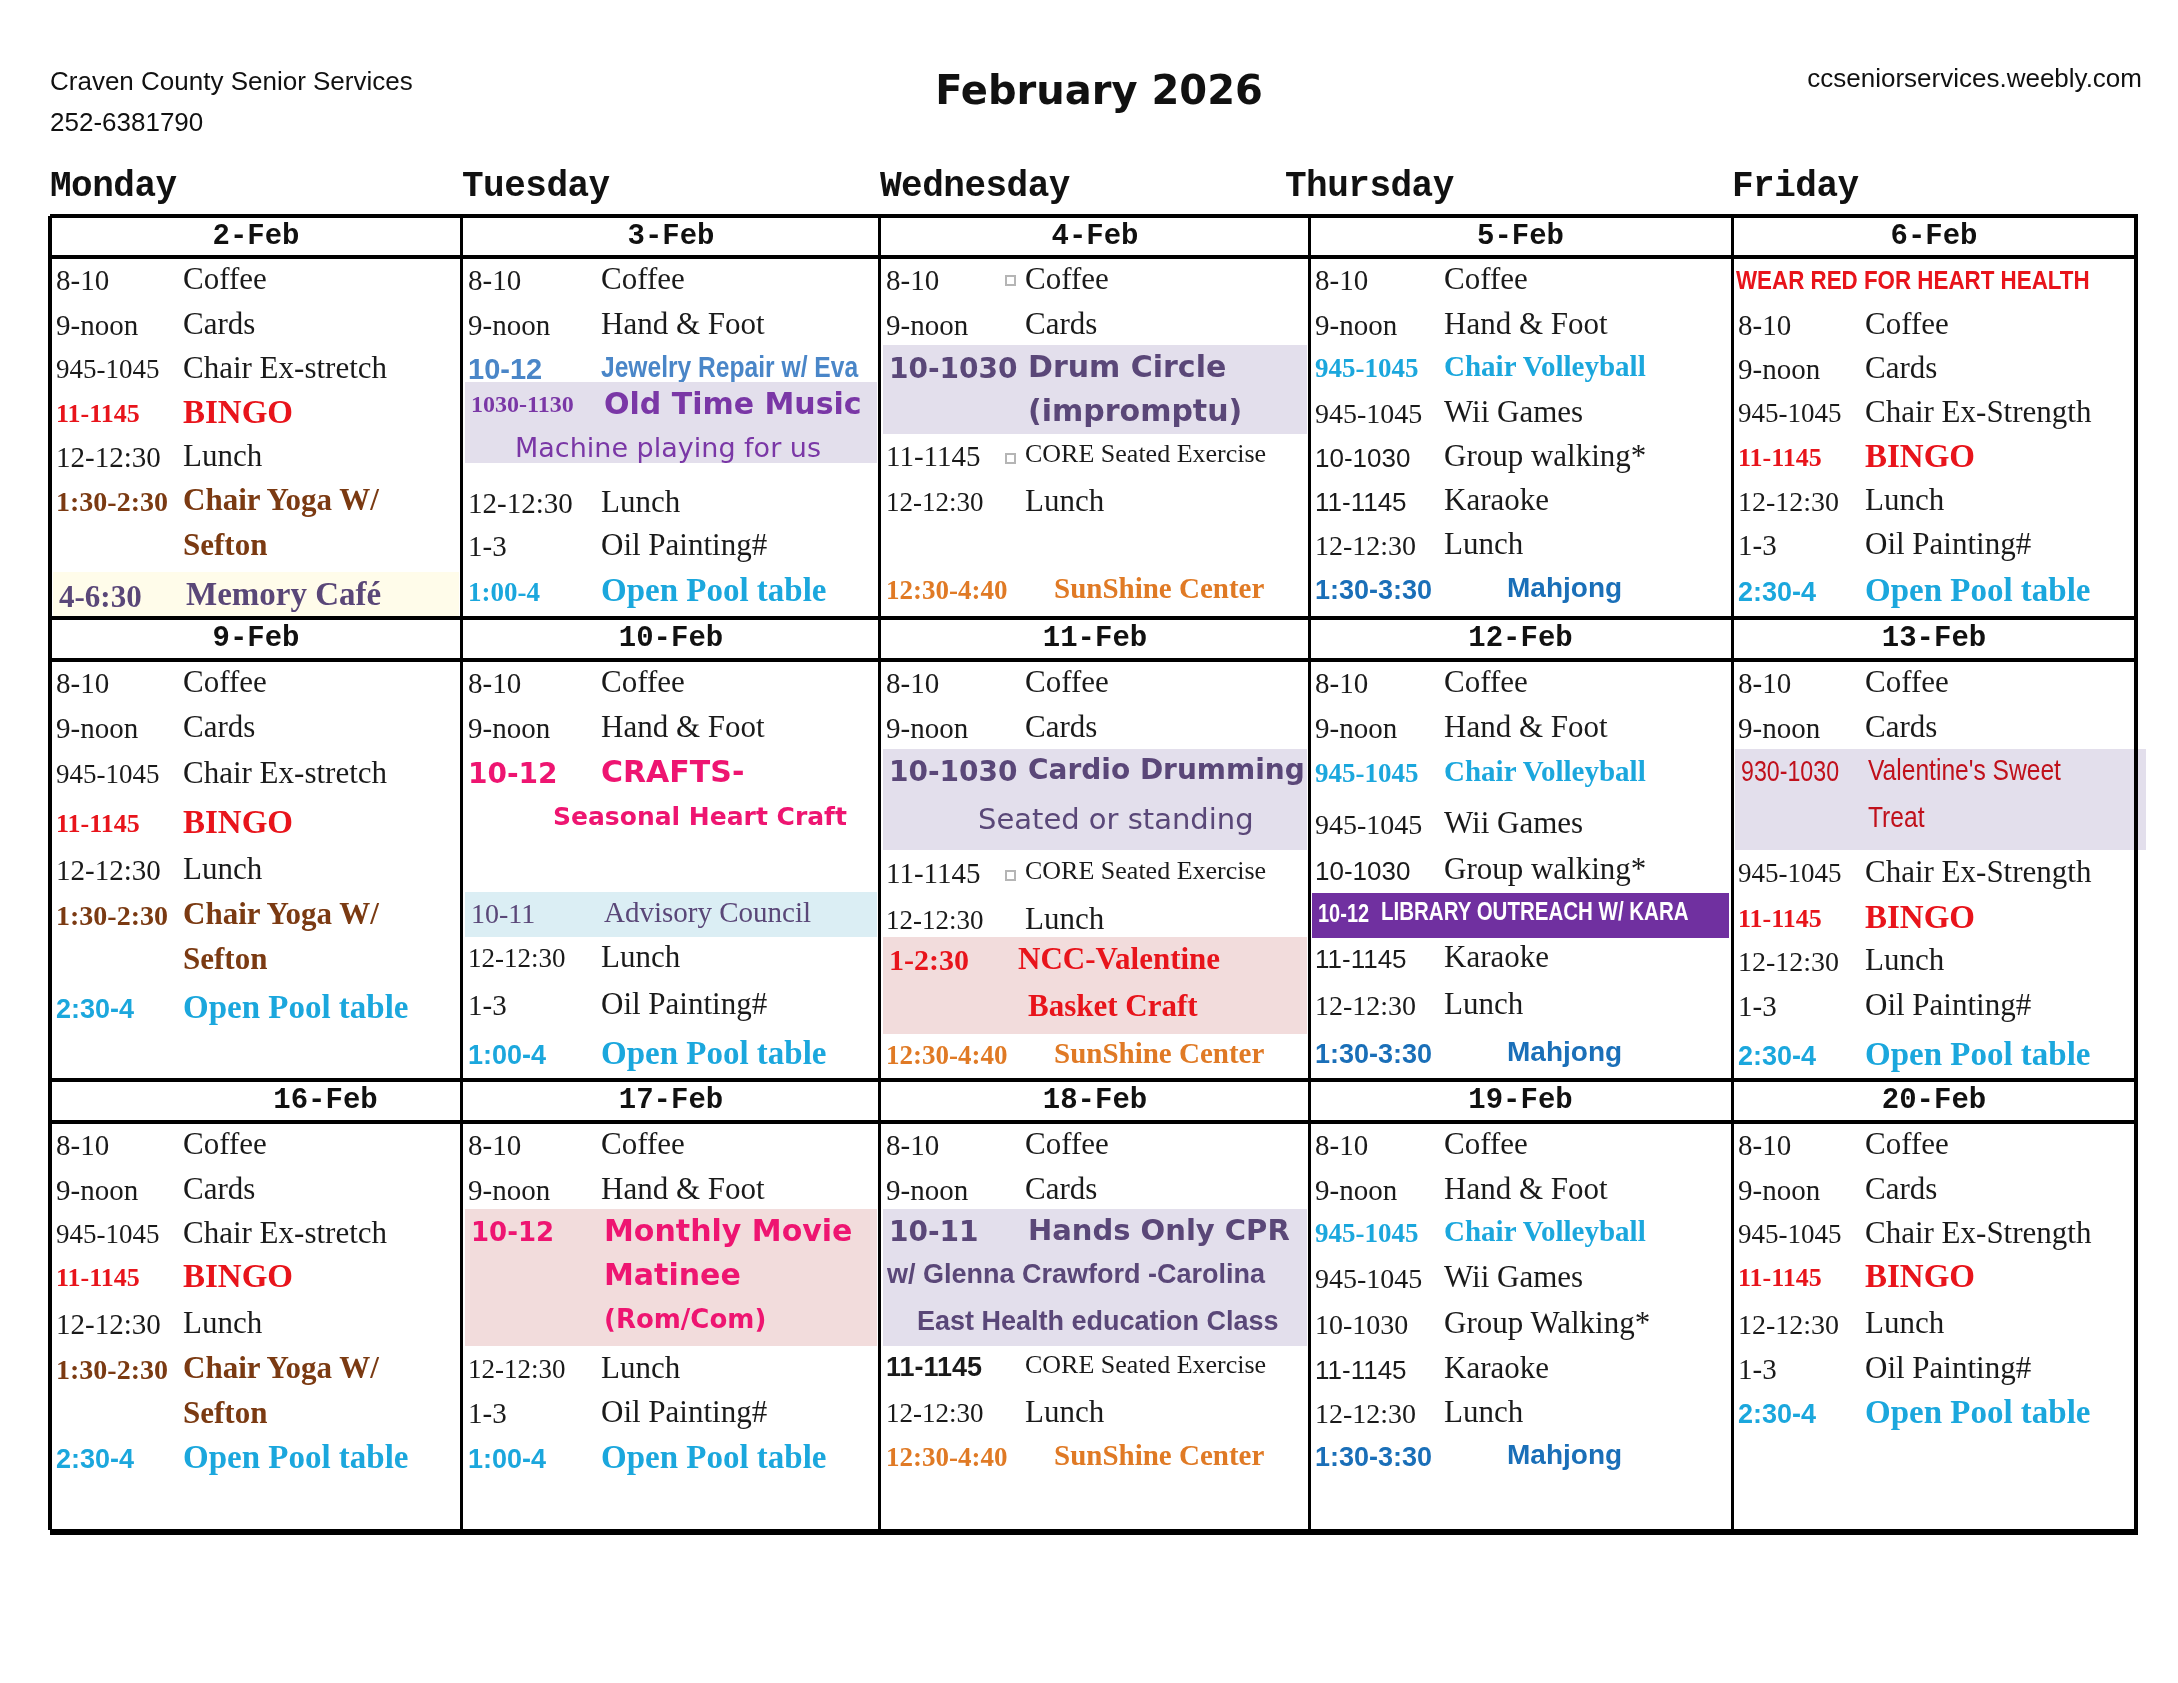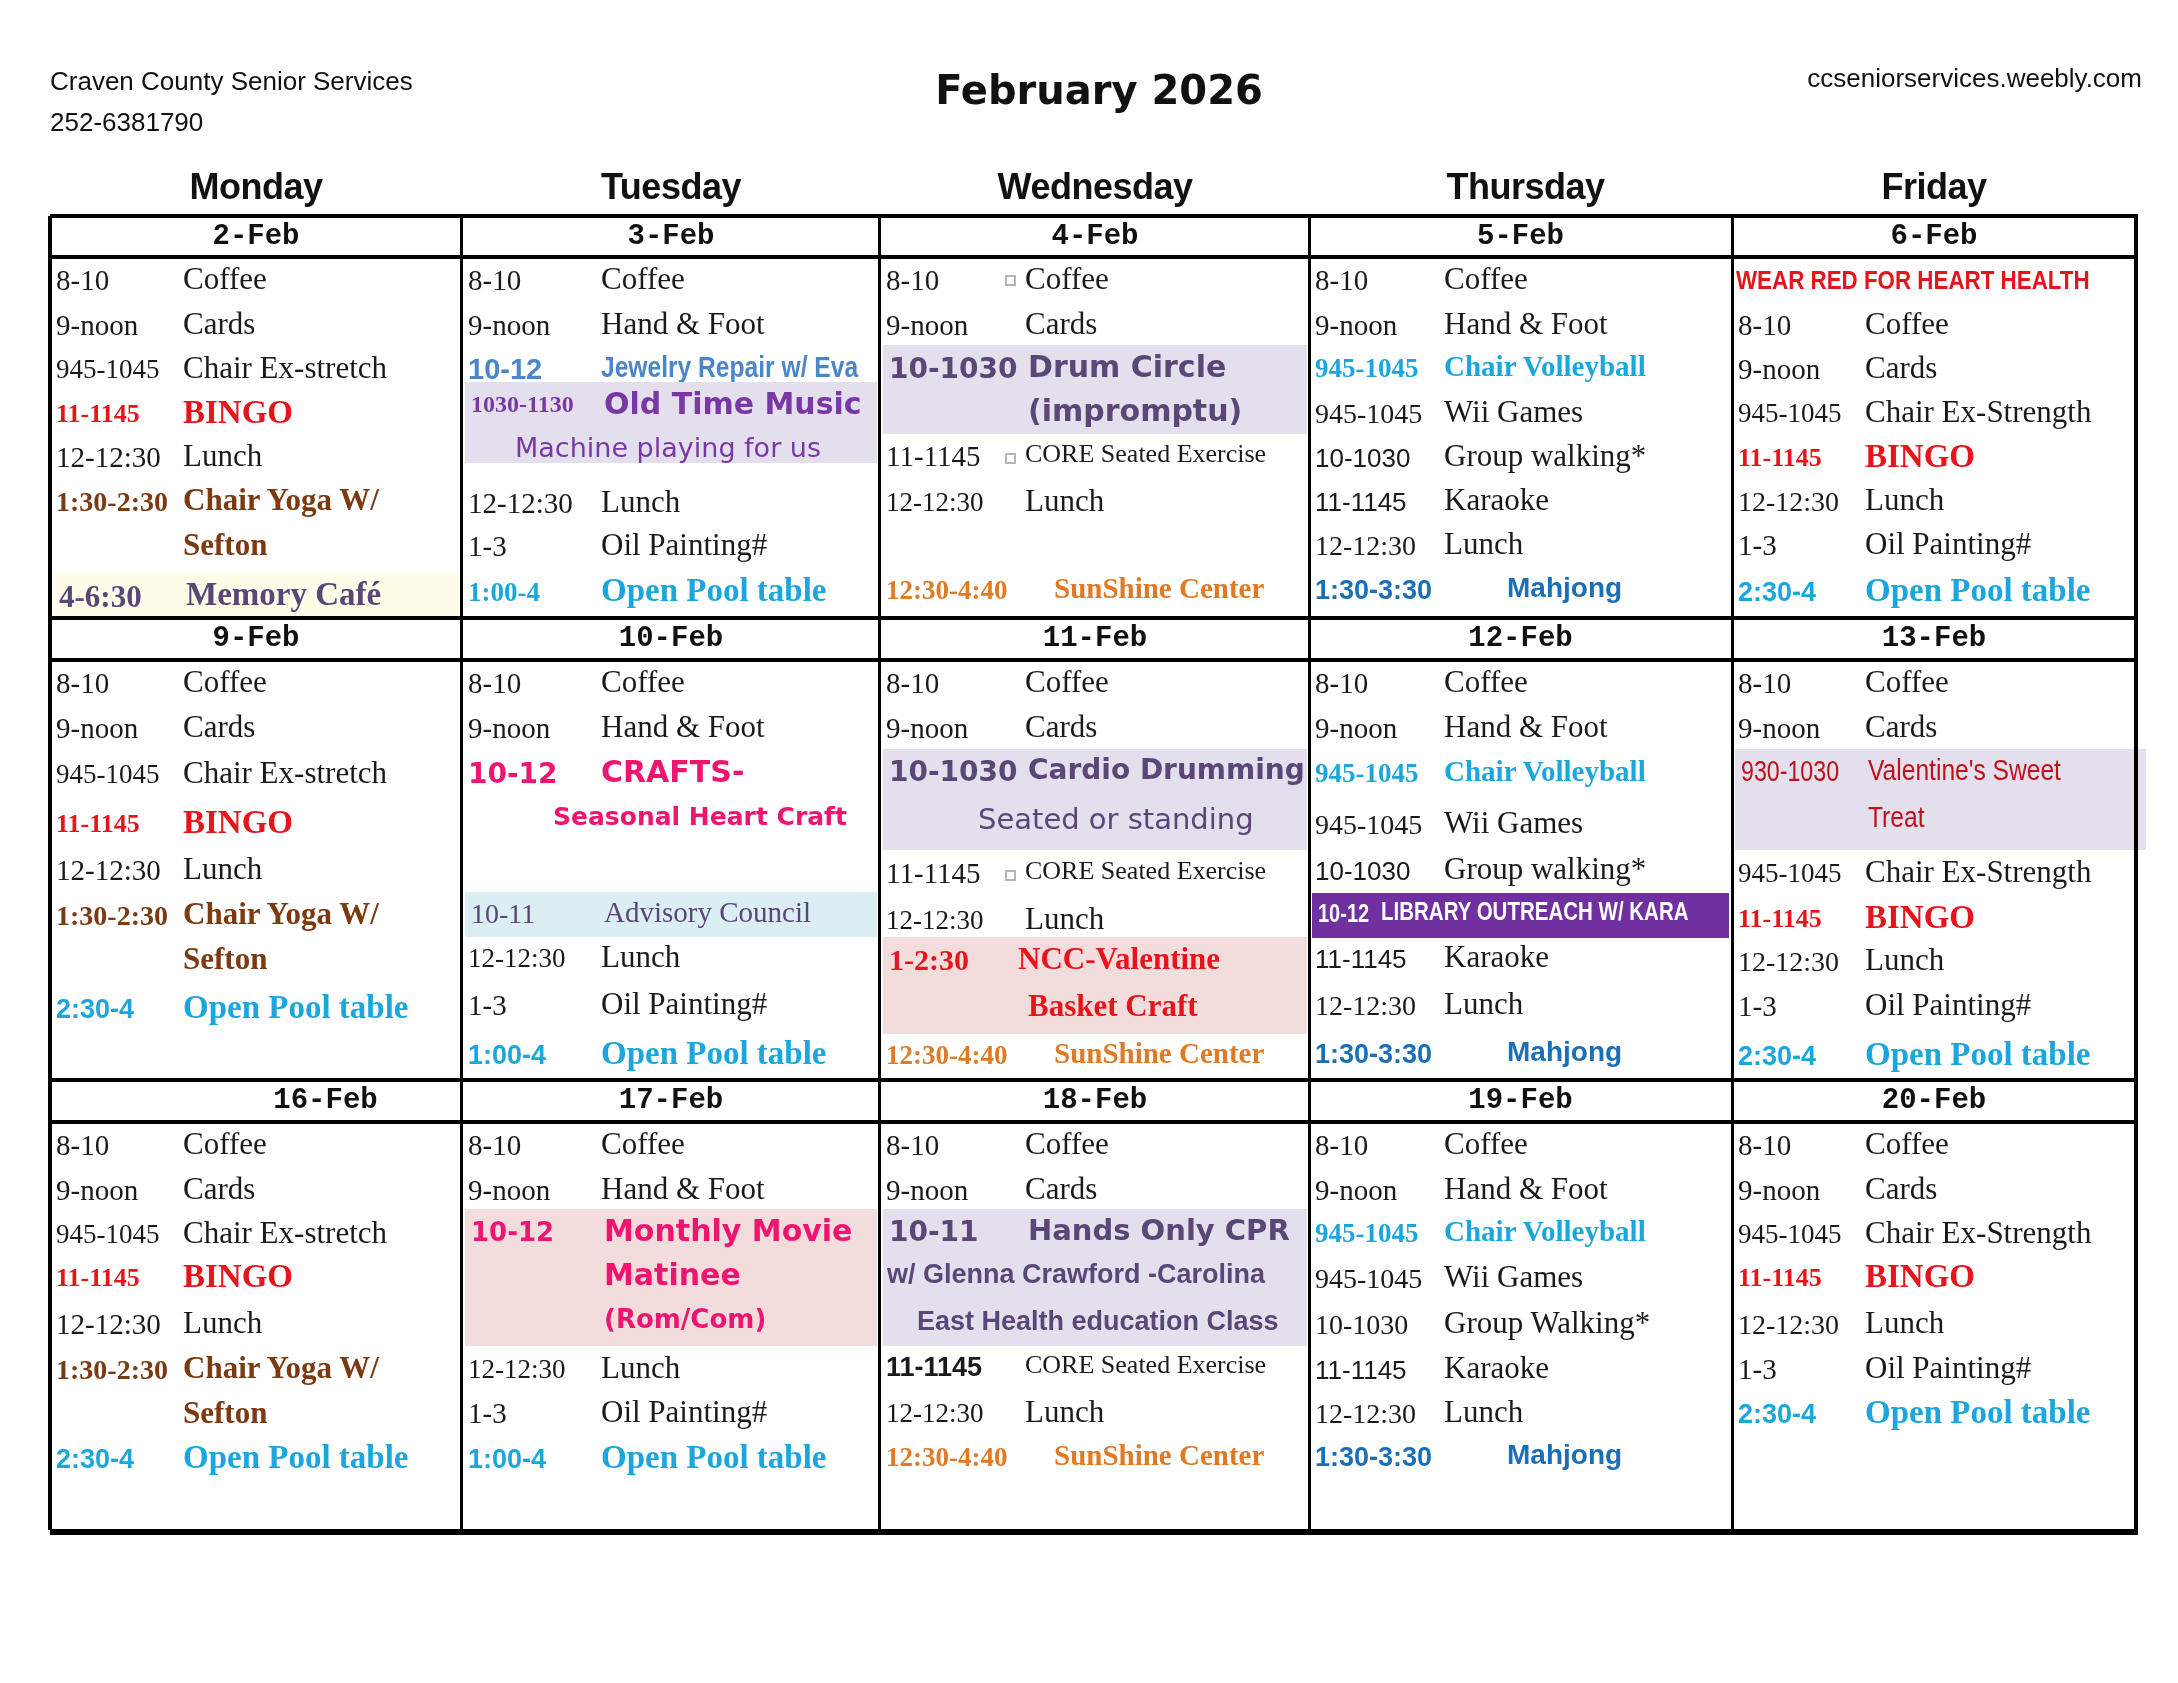--- a/index.html
+++ b/index.html
@@ -2,21 +2,21 @@
 <html><head>
 <meta charset="utf-8">
 <style>
   html, body { margin: 0; padding: 0; background: #ffffff; }
   body { width: 2178px; height: 1683px; position: relative; overflow: hidden; font-family: "Liberation Serif", serif; color: #111; }
   .hdr-left { position: absolute; left: 50px; top: 61px; font-family: "Liberation Sans", sans-serif; font-size: 26px; line-height: 41px; color: #111; }
   .hdr-title { position: absolute; left: 0; width: 2178px; top: 67px; text-align: center; font-family: "DejaVu Sans", sans-serif; font-weight: bold; font-size: 40px; color: #111; }
   .hdr-title span { position: relative; left: 10px; }
   .hdr-right { position: absolute; right: 36px; top: 63px; font-family: "Liberation Sans", sans-serif; font-size: 26px; color: #111; }
   .daynames { position: absolute; top: 166px; left: 50px; width: 2086px; height: 46px; }
-  .dayname { position: absolute; top: 0; text-align: center; font-family: Liberation Sans, sans-serif; font-weight: bold; font-size: 36px; letter-spacing: -0.5px; }
+  .dayname { position: absolute; top: 0; text-align: left; font-family: Liberation Mono, monospace; font-weight: bold; font-size: 36px; letter-spacing: -0.5px; }
   .grid { position: absolute; left: 50px; top: 216px; width: 2086px; height: 1315px; }
   .cell { position: absolute; box-sizing: border-box; }
   .dateh { position: absolute; box-sizing: border-box; text-align: center; font-family: Liberation Mono, monospace; font-weight: bold; font-size: 29px; line-height: 40px; }
   .hline { position: absolute; background: #000; }
   .vline { position: absolute; background: #000; }
   .entry { position: absolute; left: 0; right: 0; box-sizing: border-box; white-space: nowrap; }
   .entry .t { position: absolute; left: 6px; }
   .entry .a { position: absolute; }
   .entry .l2 { position: absolute; }
   .serif { font-family: "Liberation Serif", serif; }
@@ -32,21 +32,21 @@
   <div>Craven County Senior Services</div>
   <div>252-6381790</div>
 </div>
 <div class="hdr-title"><span>February 2026</span></div>
 <div class="hdr-right">ccseniorservices.weebly.com</div>
 
 <div class="daynames" id="daynames">
     <div class="dayname" style="left: 0px; width: 412px;">Monday</div>
     <div class="dayname" style="left: 412px; width: 418px;">Tuesday</div>
     <div class="dayname" style="left: 830px; width: 430px;">Wednesday</div>
-    <div class="dayname" style="left: 1264px; width: 423px;">Thursday</div>
+    <div class="dayname" style="left: 1235px; width: 423px;">Thursday</div>
     <div class="dayname" style="left: 1682px; width: 404px;">Friday</div>
   </div>
 <div class="grid" id="grid">
     <div class="dateh" style="left: 0px; width: 412px; top: 0px; height: 41px; line-height: 41px;">2-Feb</div>
     <div class="cell" style="left: 0px; width: 412px; top: 41px; height: 361px;">
       <div class="entry" style="top: 4px; height: 42px;">
         <span class="t serif" style="font-size: 29px; color: rgb(26, 26, 26); top: 3px;">8-10</span>
         <span class="a serif" style="left: 133px; top: 0px; font-size: 31px; color: rgb(26, 26, 26);">Coffee</span>
       </div>
       <div class="entry" style="top: 49px; height: 42px;">

